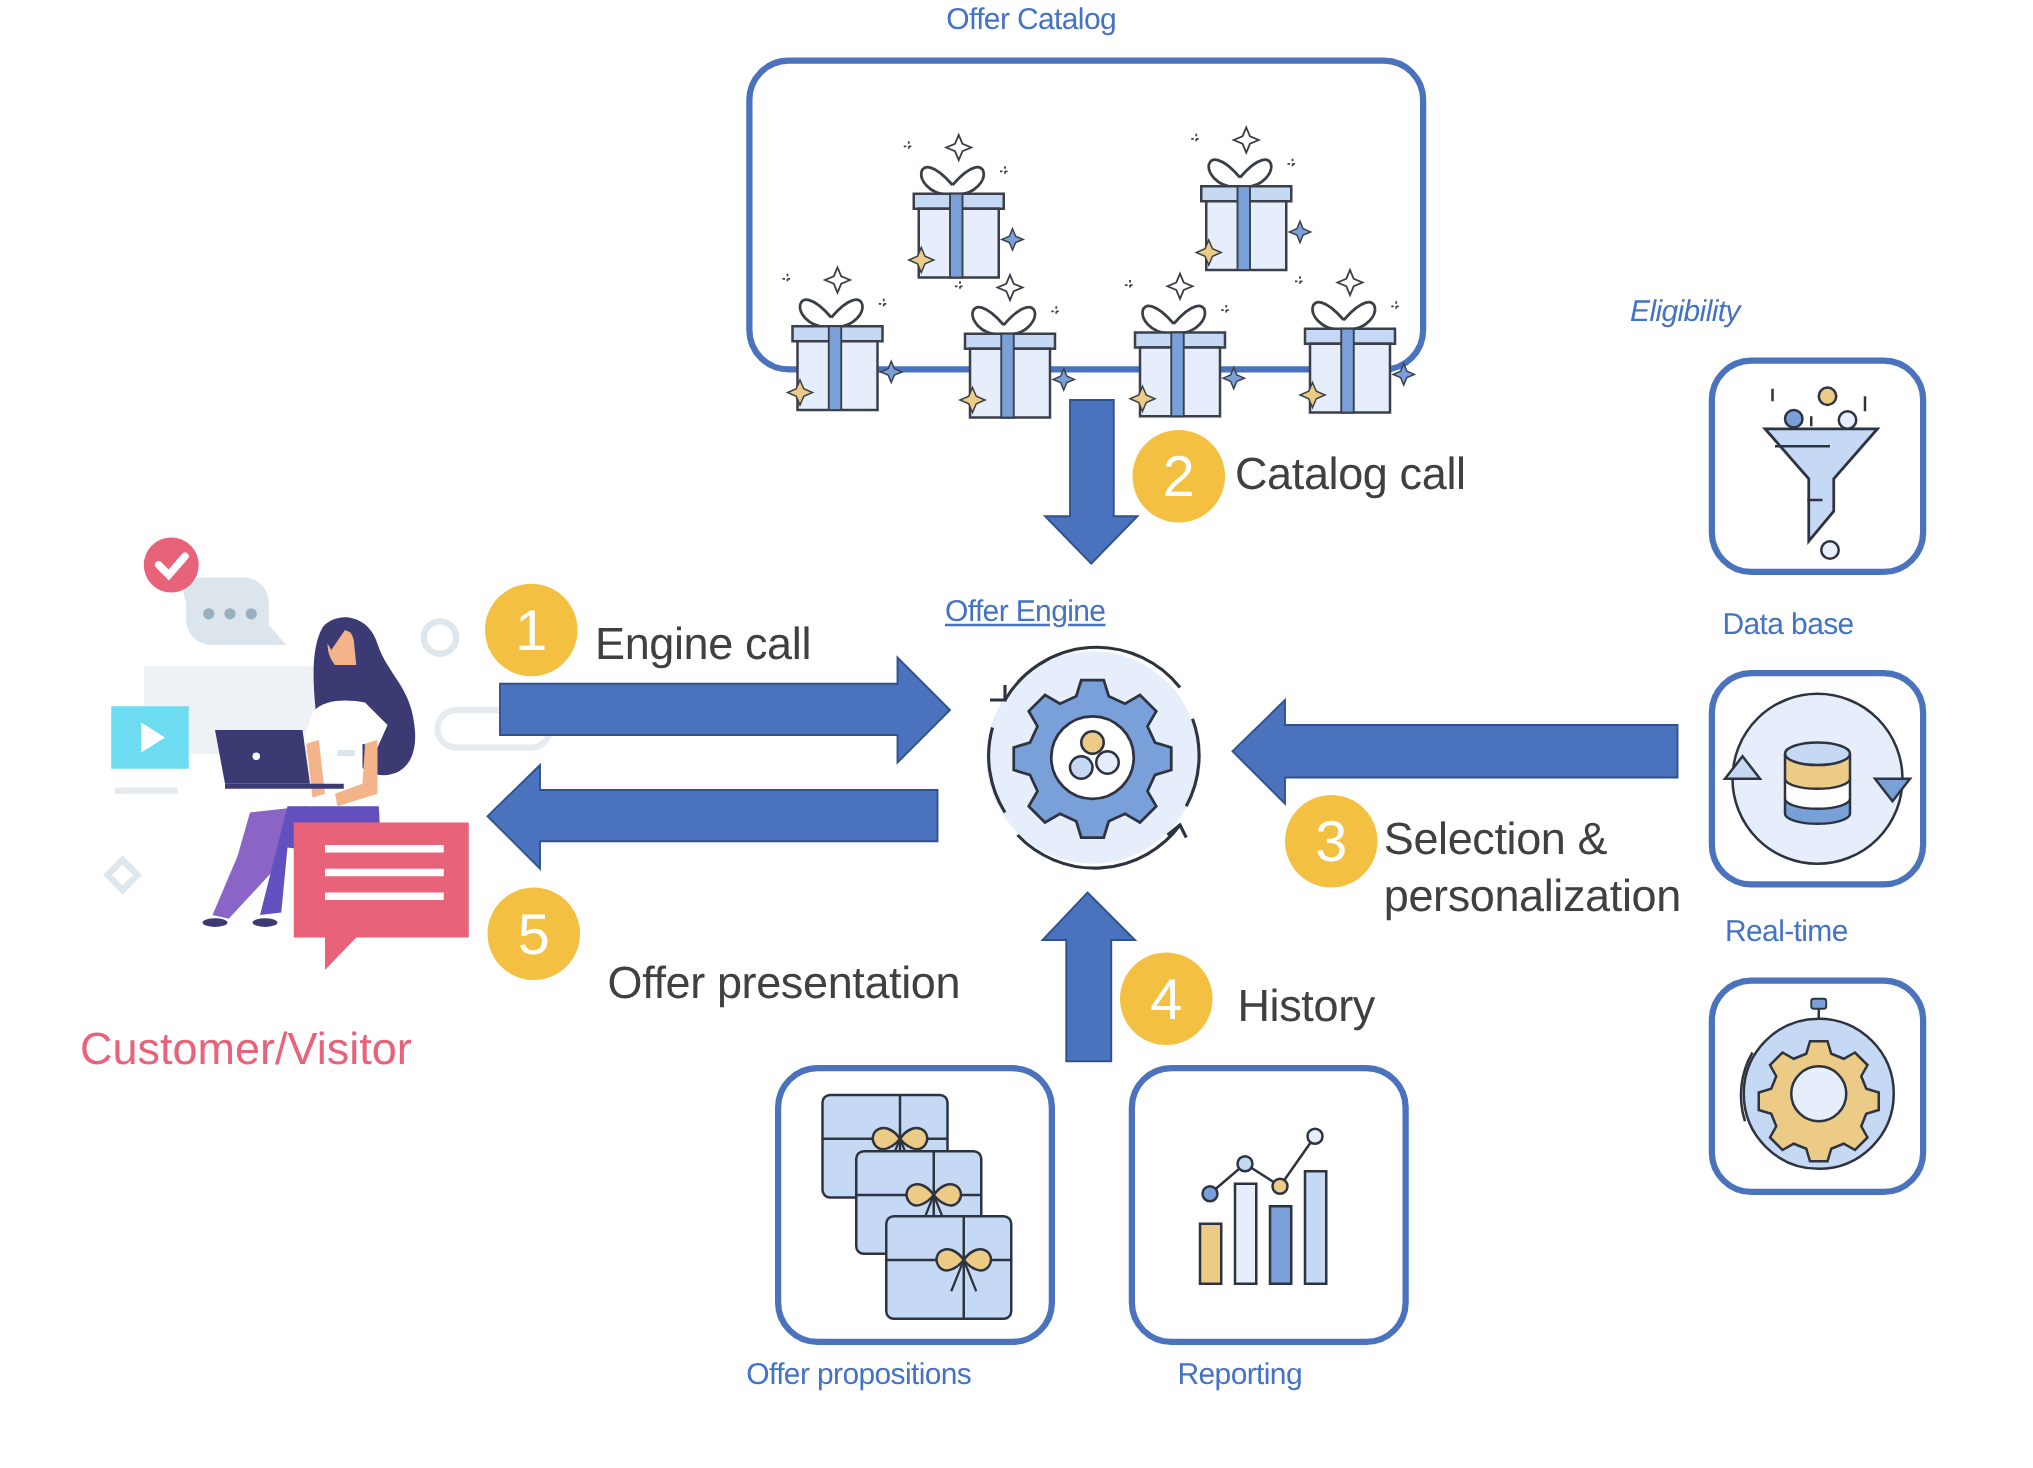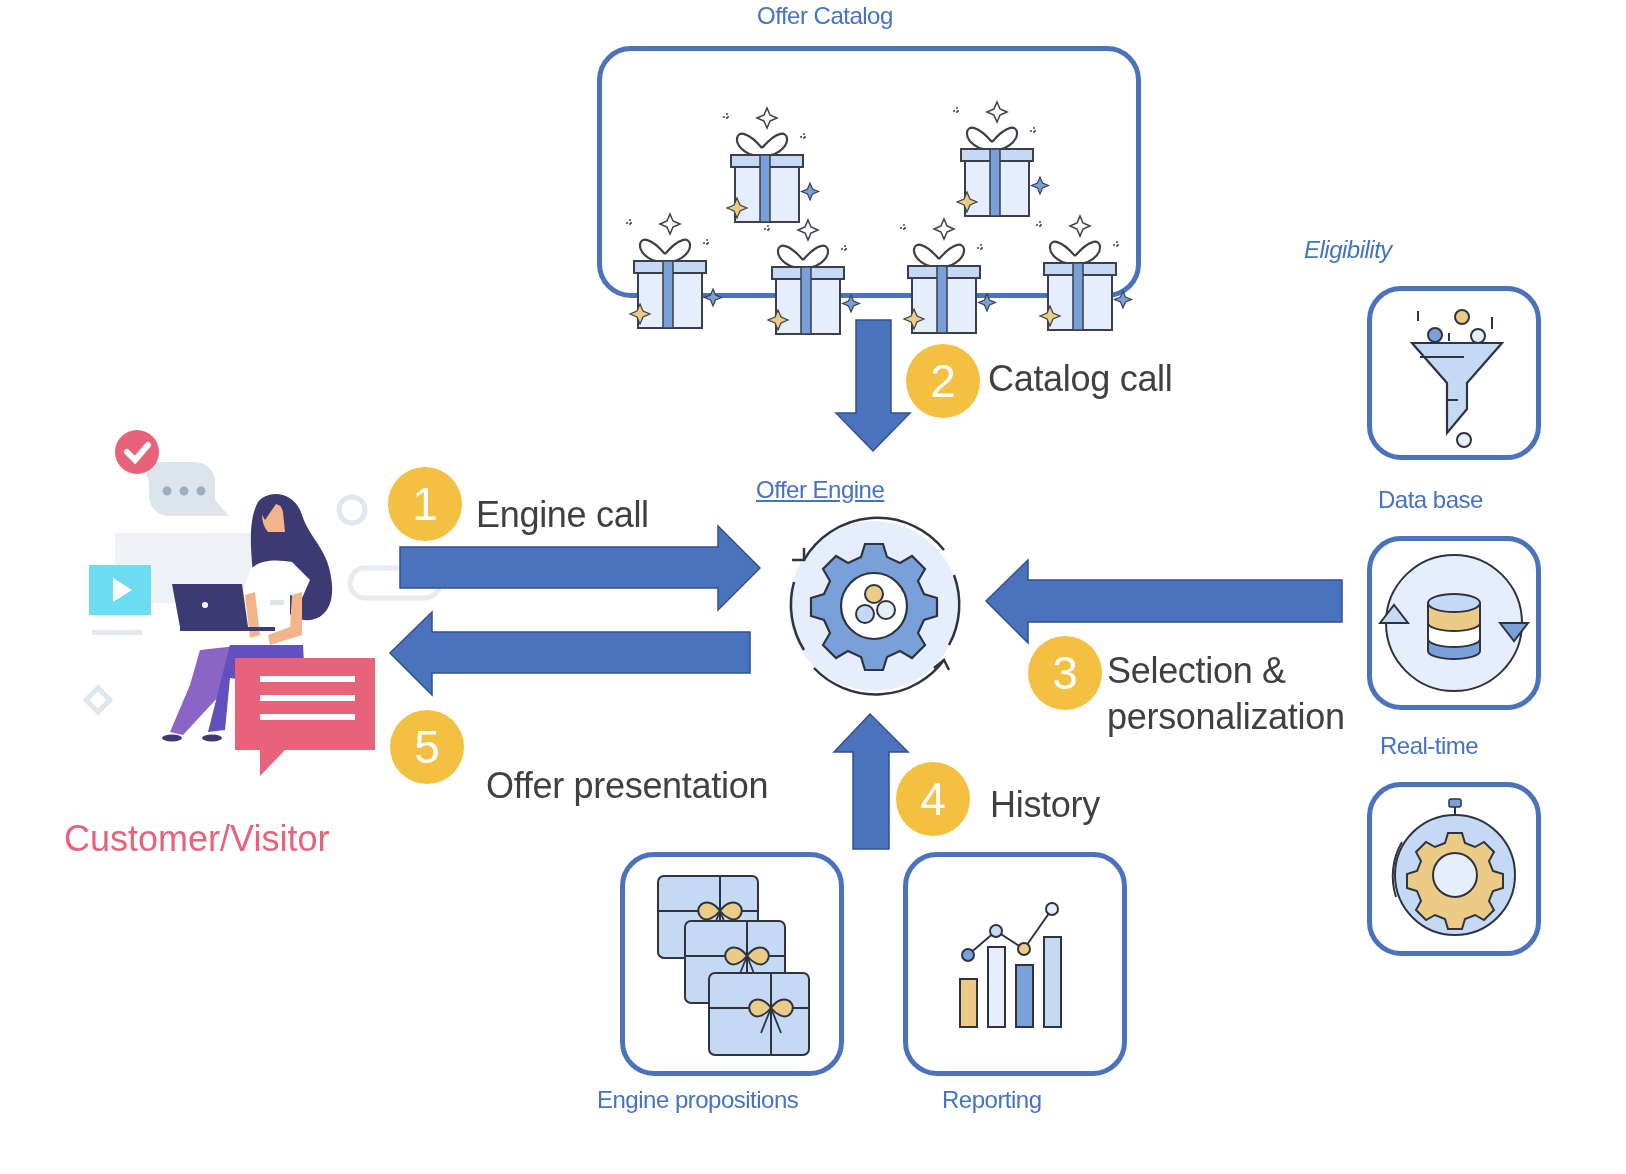--- a/index.html
+++ b/index.html
@@ -186,21 +186,21 @@
         <line x1="0" y1="35" x2="100" y2="35" stroke="#2e3340" stroke-width="2"></line>
         <path d="M62,35 C50,18 35,30 42,40 C48,48 58,40 62,35 C66,40 76,48 82,40 C89,30 74,18 62,35 z" fill="#ebcb85" stroke="#2e3340" stroke-width="2"></path>
         <path d="M62,35 L52,60 M62,35 L72,60" stroke="#2e3340" stroke-width="1.8"></path>
       </g>
     </defs>
     <use href="#gcard" x="33" y="19"></use>
     <use href="#gcard" x="60" y="64"></use>
     <use href="#gcard" x="84" y="116"></use>
   </svg>
 </div>
-<div class="abs title-blue" style="left:597px; top:1086px;">Engine propositions</div>
+<div class="abs title-blue" style="left:597px; top:1086px;">Offer propositions</div>
 
 <div class="rbox" style="left:903px; top:852px; width:224px; height:224px;">
   <svg width="214" height="214" style="left:0; top:0;">
     <rect x="52" y="122" width="17" height="48" fill="#ebcb85" stroke="#2e3340" stroke-width="2"></rect>
     <rect x="80" y="90" width="17" height="80" fill="#e6eefb" stroke="#2e3340" stroke-width="2"></rect>
     <rect x="108" y="108" width="17" height="62" fill="#7aa0da" stroke="#2e3340" stroke-width="2"></rect>
     <rect x="136" y="80" width="17" height="90" fill="#c5d9f5" stroke="#2e3340" stroke-width="2"></rect>
     <polyline points="60,98 88,74 116,92 144,52" fill="none" stroke="#2e3340" stroke-width="2"></polyline>
     <circle cx="60" cy="98" r="6" fill="#7aa0da" stroke="#2e3340" stroke-width="2"></circle>
     <circle cx="88" cy="74" r="6" fill="#c5d9f5" stroke="#2e3340" stroke-width="2"></circle>

